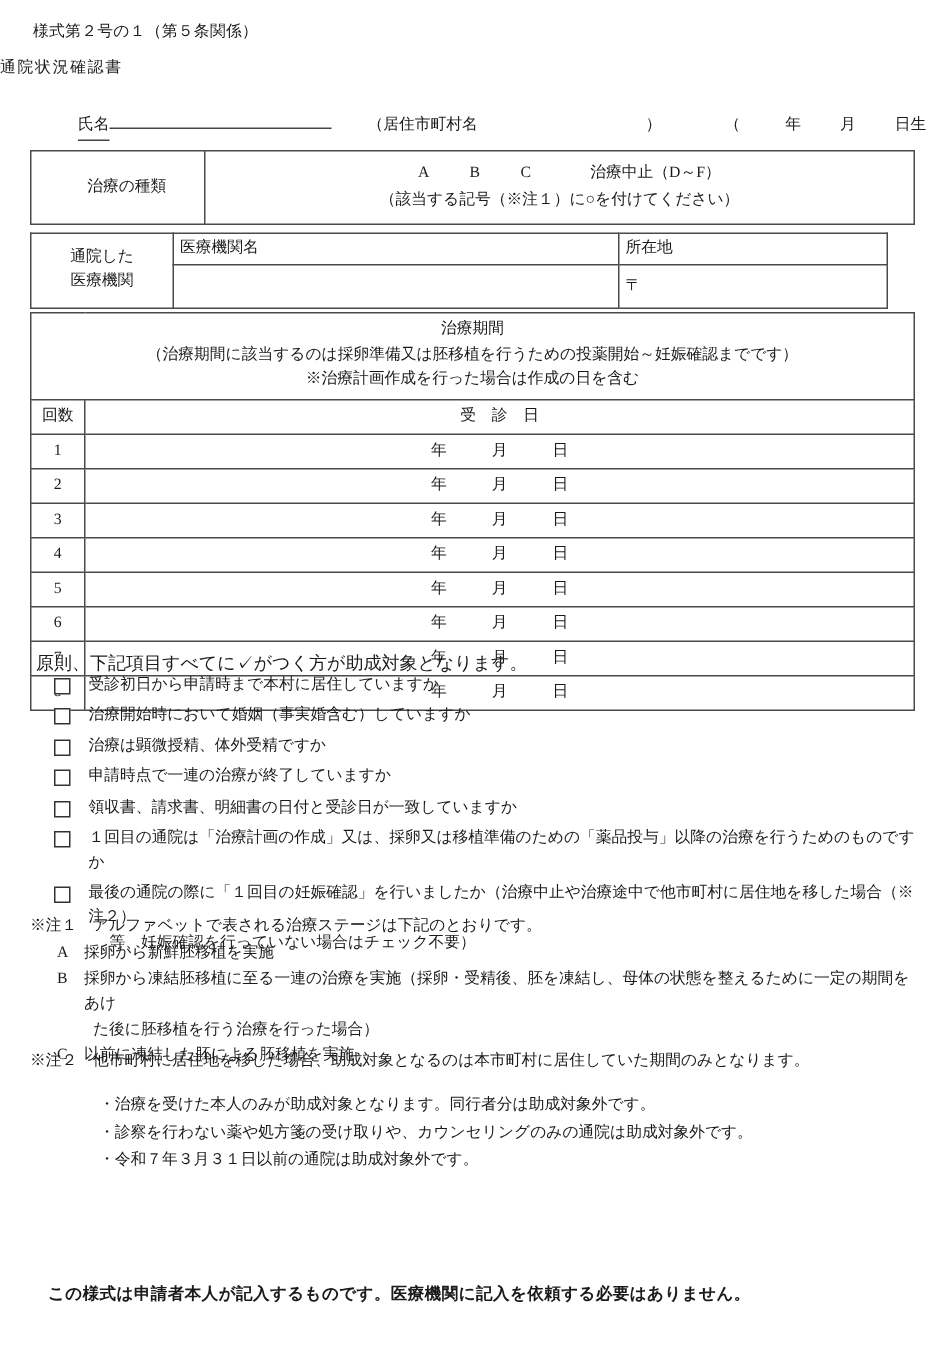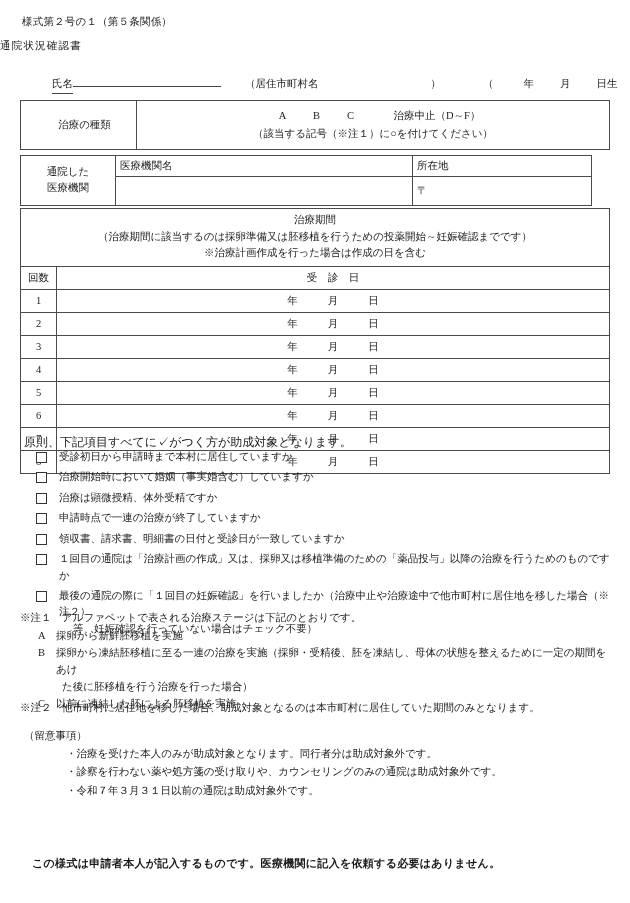--- a/index.html
+++ b/index.html
@@ -434,21 +434,20 @@
       <span class="stage-letter">C</span>
       <span class="stage-desc">以前に凍結した胚による胚移植を実施</span>
     </div>
   </div>
 
   <div class="note-block" id="note2">
     <div class="note-head">※注２　他市町村に居住地を移した場合、助成対象となるのは本市町村に居住していた期間のみとなります。</div>
   </div>
 
   <div class="note-block" id="remarks">
-    <div class="remark-title">（留意事項）</div>
     <div class="remark-line">・治療を受けた本人のみが助成対象となります。同行者分は助成対象外です。</div>
     <div class="remark-line">・診察を行わない薬や処方箋の受け取りや、カウンセリングのみの通院は助成対象外です。</div>
     <div class="remark-line">・令和７年３月３１日以前の通院は助成対象外です。</div>
   </div>
 
   <div class="footer-note">この様式は申請者本人が記入するものです。医療機関に記入を依頼する必要はありません。</div>
 
 </div>
 
 </body></html>

